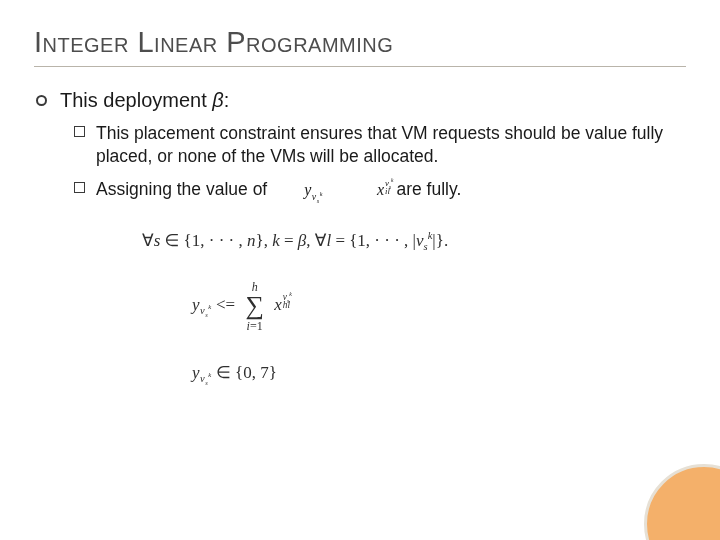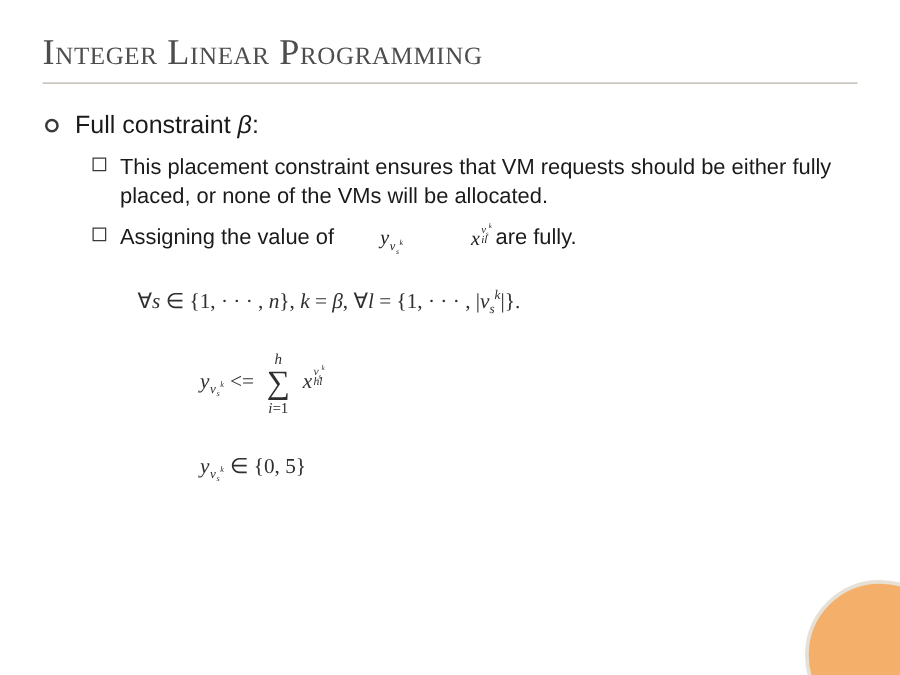--- a/index.html
+++ b/index.html
@@ -9,21 +9,21 @@
     background: #fff;
     position: relative;
   }
   .slide {
     width: 720px;
     height: 540px;
     padding: 24px 34px 0 34px;
     position: relative;
   }
   .title {
-    font-family: Liberation Serif, serif;
+    font-family: Liberation Sans, sans-serif;
     font-variant: small-caps;
     font-size: 29px;
     color: #4d4d4d;
     letter-spacing: 0.5px;
     line-height: 1.25;
     border-bottom: 1.5px solid #b9b4aa;
     padding-bottom: 6px;
     margin-bottom: 22px;
   }
   .level1 {
@@ -72,21 +72,21 @@
   .inline-math {
     display: inline-block;
     vertical-align: middle;
     font-family: "Times New Roman", Georgia, serif;
     font-size: 16px;
     margin: 0 3px;
     position: relative;
   }
   .math-block-area {
     margin-top: 28px;
-    margin-left: 76px;
+    margin-left: 108px;
     font-family: "Georgia", "Times New Roman", serif;
     font-size: 17px;
     color: #2f2f2f;
   }
   .math-line {
     margin-bottom: 30px;
     white-space: nowrap;
   }
   .math-line.indent1 { margin-left: 50px; }
   .math-line.indent2 { margin-left: 50px; }
@@ -118,42 +118,42 @@
     position:relative;
     font-style: italic;
   }
   .xvar-inline .supsub {
     display:inline-block;
     font-size:0.55em;
     line-height:0.9;
     vertical-align: 0.2em;
     margin-left:1px;
   }
-  .assign-row { display: flex; align-items: flex-end; flex-wrap: nowrap; }
+  .assign-row { display: flex; align-items: center; flex-wrap: nowrap; }
   .gap1 { display:inline-block; width: 34px; }
   .gap2 { display:inline-block; width: 48px; }
 </style>
 </head>
 <body>
 
 <div class="slide">
 
   <div class="title">
     <span>Integer Linear Programming</span><br>
   </div>
 
   <ul class="level1">
     <li>
       <span class="ring-bullet"></span>
-      <span>Full constraint </span><span class="beta">β</span><span>:</span>
+      <span>This deployment </span><span class="beta">β</span><span>:</span>
 
       <ul class="level2">
         <li>
           <span class="square-bullet"></span>
-          <span>This placement constraint ensures that VM requests should be either fully placed, or none of the VMs will be allocated.</span>
+          <span>This placement constraint ensures that VM requests should be value fully placed, or none of the VMs will be allocated.</span>
         </li>
         <li>
           <span class="square-bullet"></span>
           <span class="assign-row">
             <span>Assigning the value of</span>
             <span class="gap1"></span>
             <span class="inline-math">
               <span class="math yvar"><span>y</span><sub><span>v</span><sub><span>s</span></sub><sup><span>k</span></sup></sub></span>
             </span>
             <span class="gap2"></span>
@@ -182,19 +182,19 @@
       <span class="sumfrac">
         <span class="top math"><span>h</span></span>
         <span class="sigma mathup">∑</span>
         <span class="bot math"><span>i</span><span class="mathup">=1</span></span>
       </span>
       <span class="xvar-inline math"><span>x</span><span class="supsub"><span><span>v</span><sub><span>s</span></sub><sup><span>k</span></sup></span><br><span>hl</span></span></span>
     </div>
 
     <div class="math-line indent2">
       <span class="math yvar"><span>y</span><sub><span>v</span><sub><span>s</span></sub><sup><span>k</span></sup></sub></span>
-      <span class="math mathup">∈ {0, 5}</span>
+      <span class="math mathup">∈ {0, 7}</span>
     </div>
 
   </div>
 
   <div class="decor-circle"></div>
 </div>
 
 </body></html>

